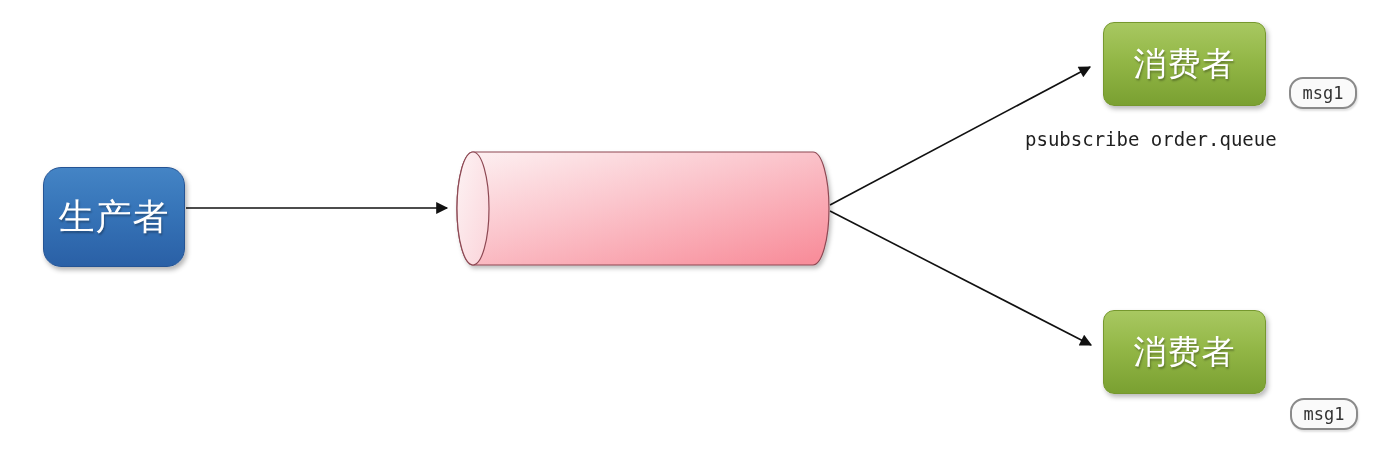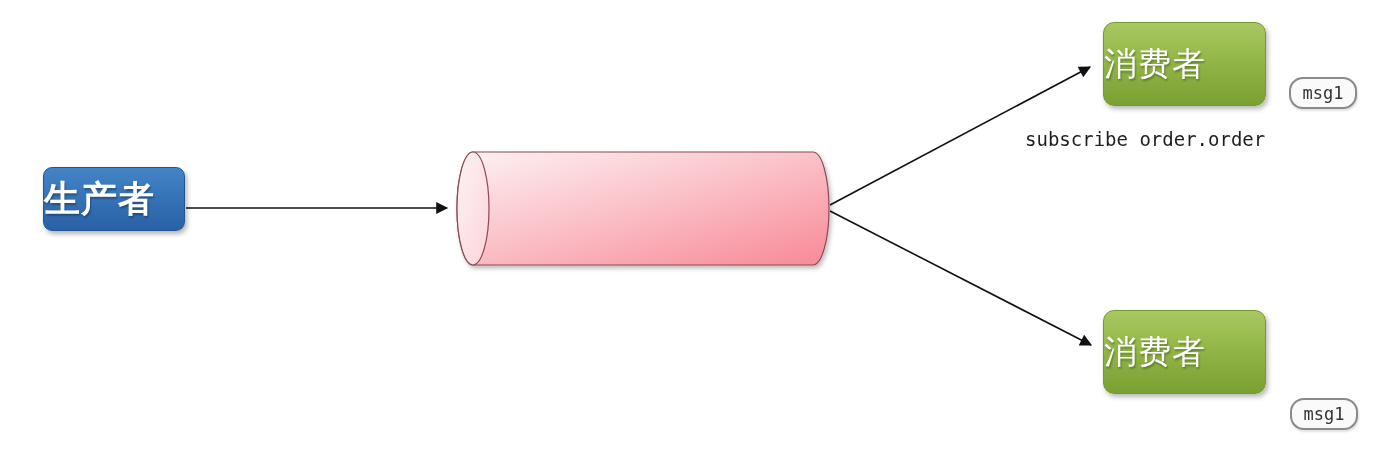--- a/index.html
+++ b/index.html
@@ -12,35 +12,34 @@
     position: relative;
     width: 1377px;
     height: 451px;
     background: #ffffff;
     overflow: hidden;
   }
   .node {
     position: absolute;
     display: flex;
     align-items: center;
-    justify-content: flex-start;
+    justify-content: center;
     color: #ffffff;
     text-shadow: 1px 2px 2px rgba(0,0,0,0.30);
     box-sizing: border-box;
   }
   .producer {
     left: 43px; top: 167px;
-    width: 142px; height: 64px;
-    border-radius: 9px;
+    width: 142px; height: 100px;
+    border-radius: 18px;
     background: linear-gradient(180deg, #4484c5 0%, #3674b8 45%, #2a60a6 100%);
     border: 1px solid #255494;
     box-shadow: 2px 3px 5px rgba(0,0,0,0.30);
     font-size: 36px;
     letter-spacing: 1px;
-    font-weight: bold;
   }
   .consumer {
     width: 163px; height: 84px;
     border-radius: 11px;
     background: linear-gradient(180deg, #a8c861 0%, #93b747 45%, #7aa031 100%);
     border: 1px solid #76982e;
     box-shadow: 2px 3px 5px rgba(0,0,0,0.28);
     font-size: 33px;
     letter-spacing: 1px;
   }
@@ -133,21 +132,21 @@
   </svg>
 
   <div class="node producer">
     <span>生产者</span>
   </div>
 
 
   <div class="node consumer consumer-1">
     <span>消费者</span>
   </div>
-  <div class="caption caption-subscribe">subscribe order.order</div>
+  <div class="caption caption-subscribe">psubscribe order.queue</div>
   <div class="badge badge-1">
     <span>msg1</span>
   </div>
 
   <div class="node consumer consumer-2">
     <span>消费者</span>
   </div>
   <div class="badge badge-2">
     <span>msg1</span>
   </div>

